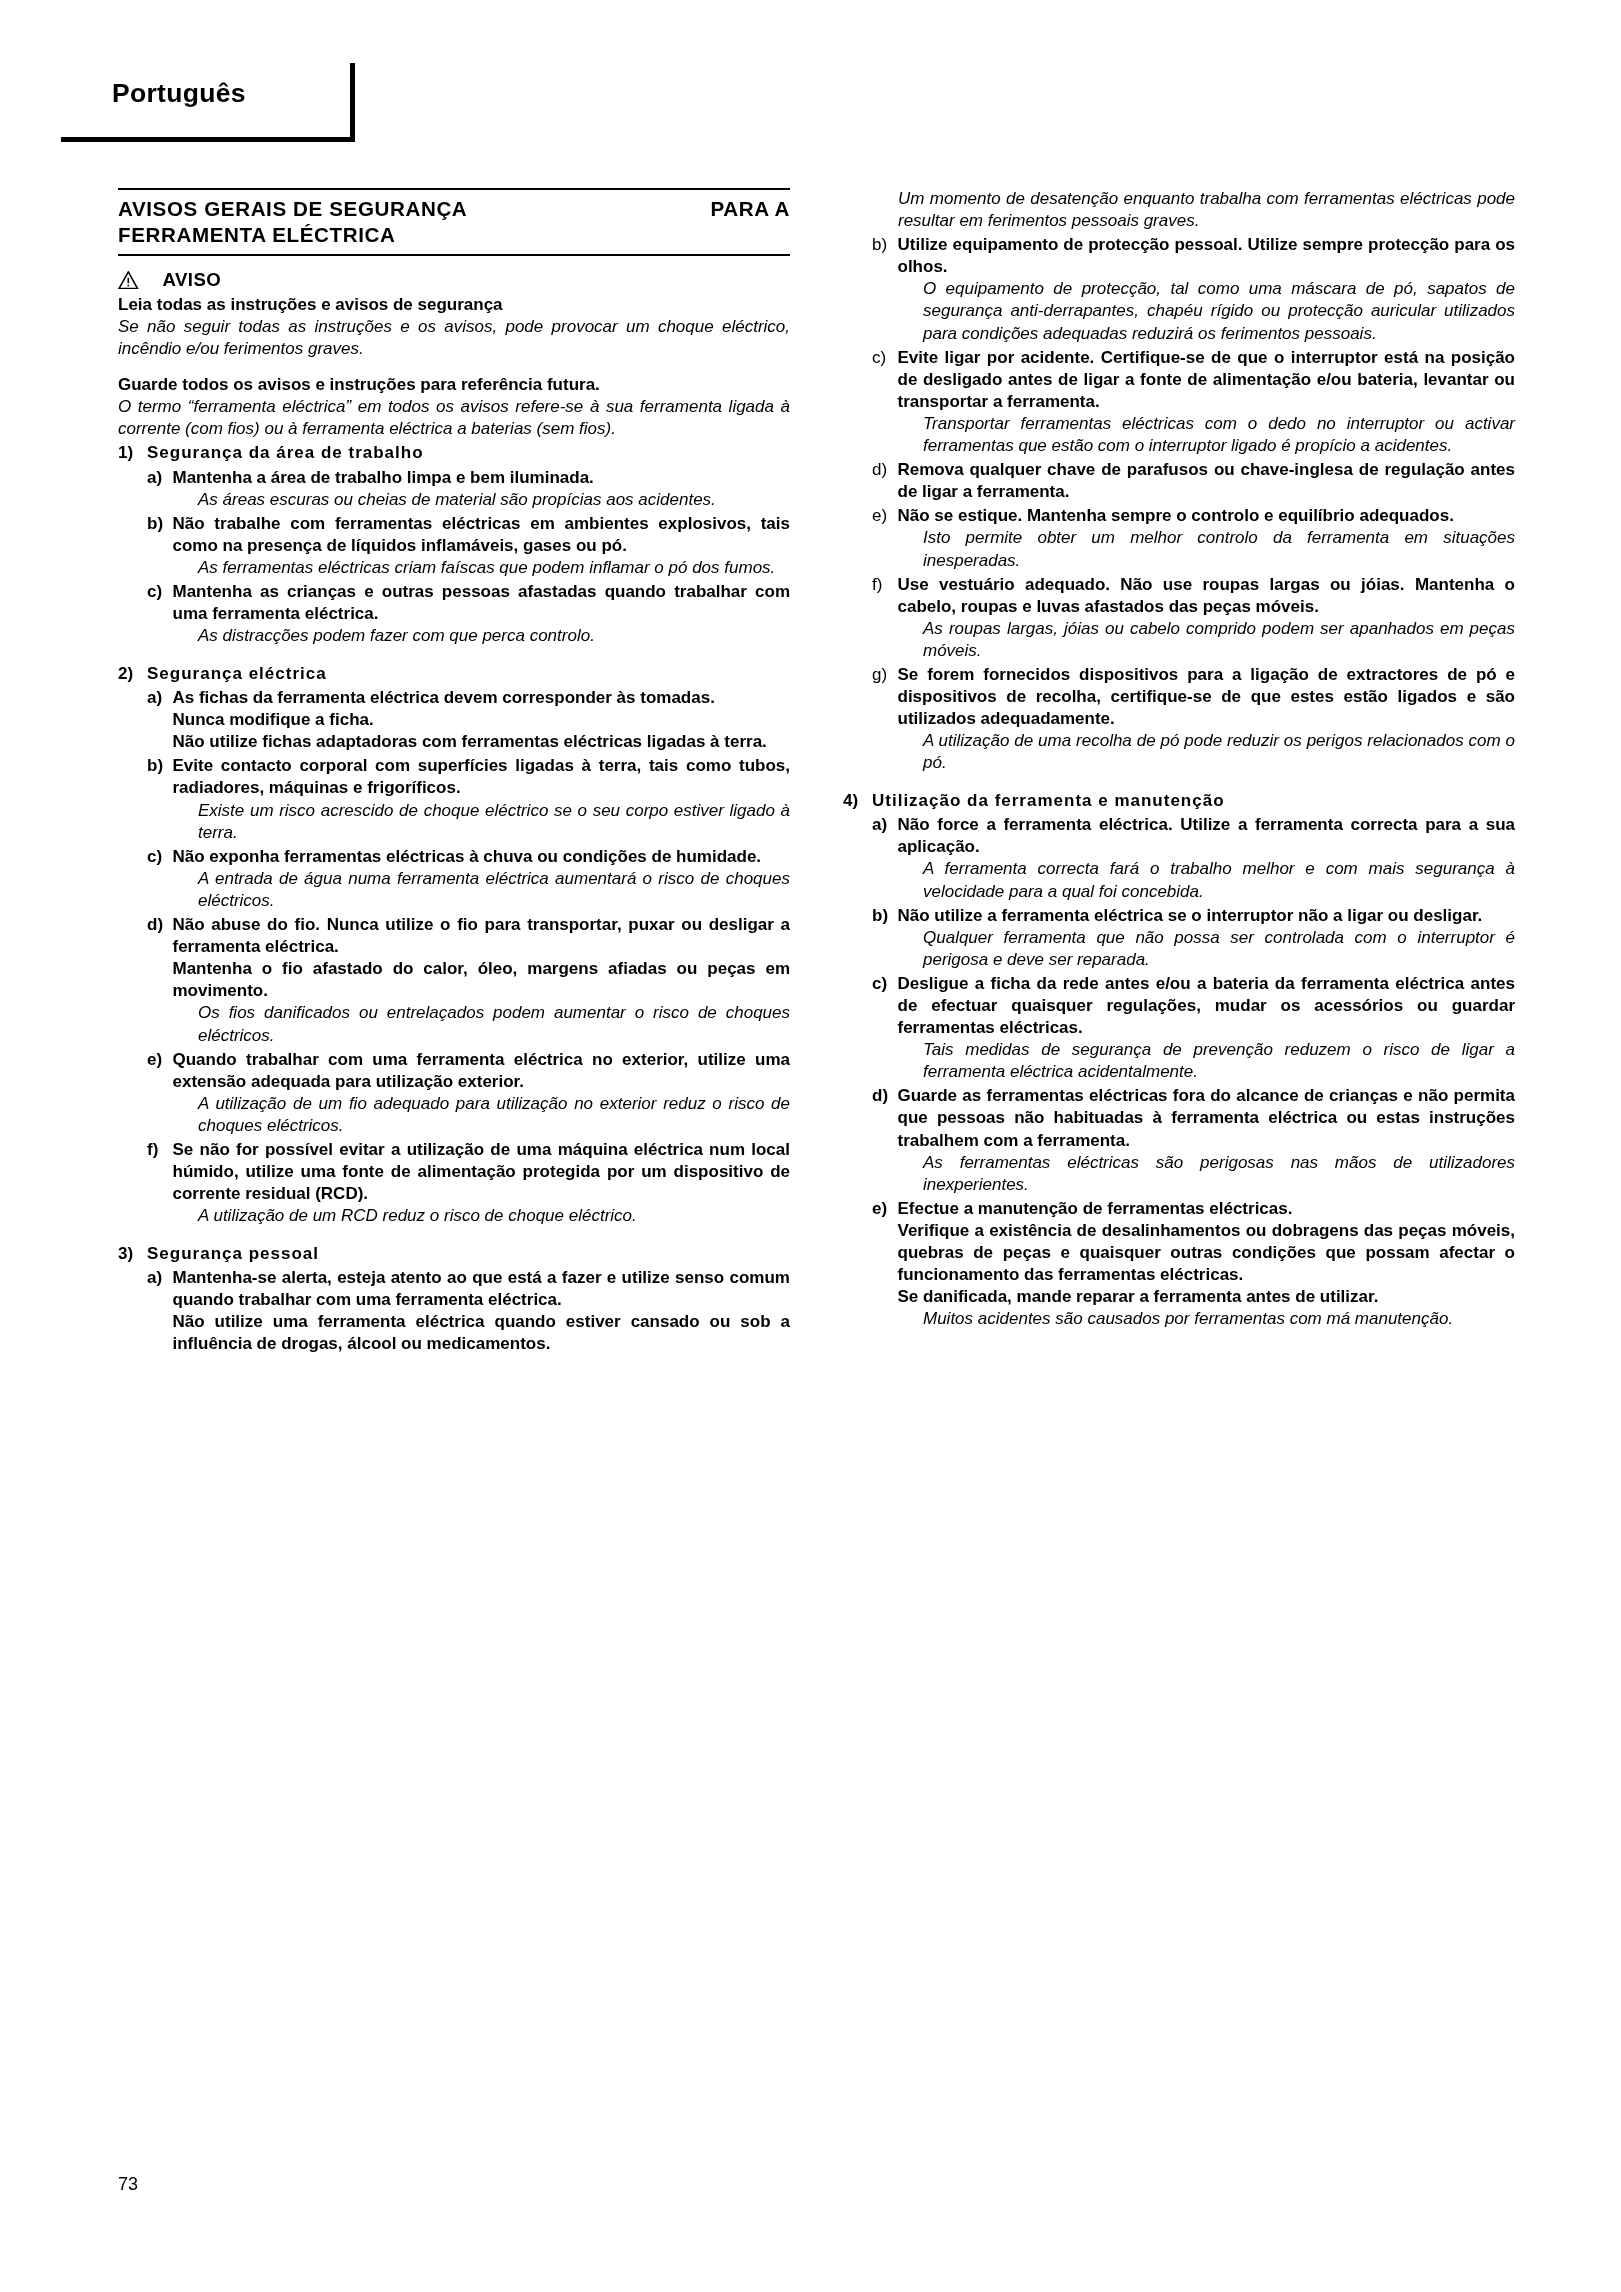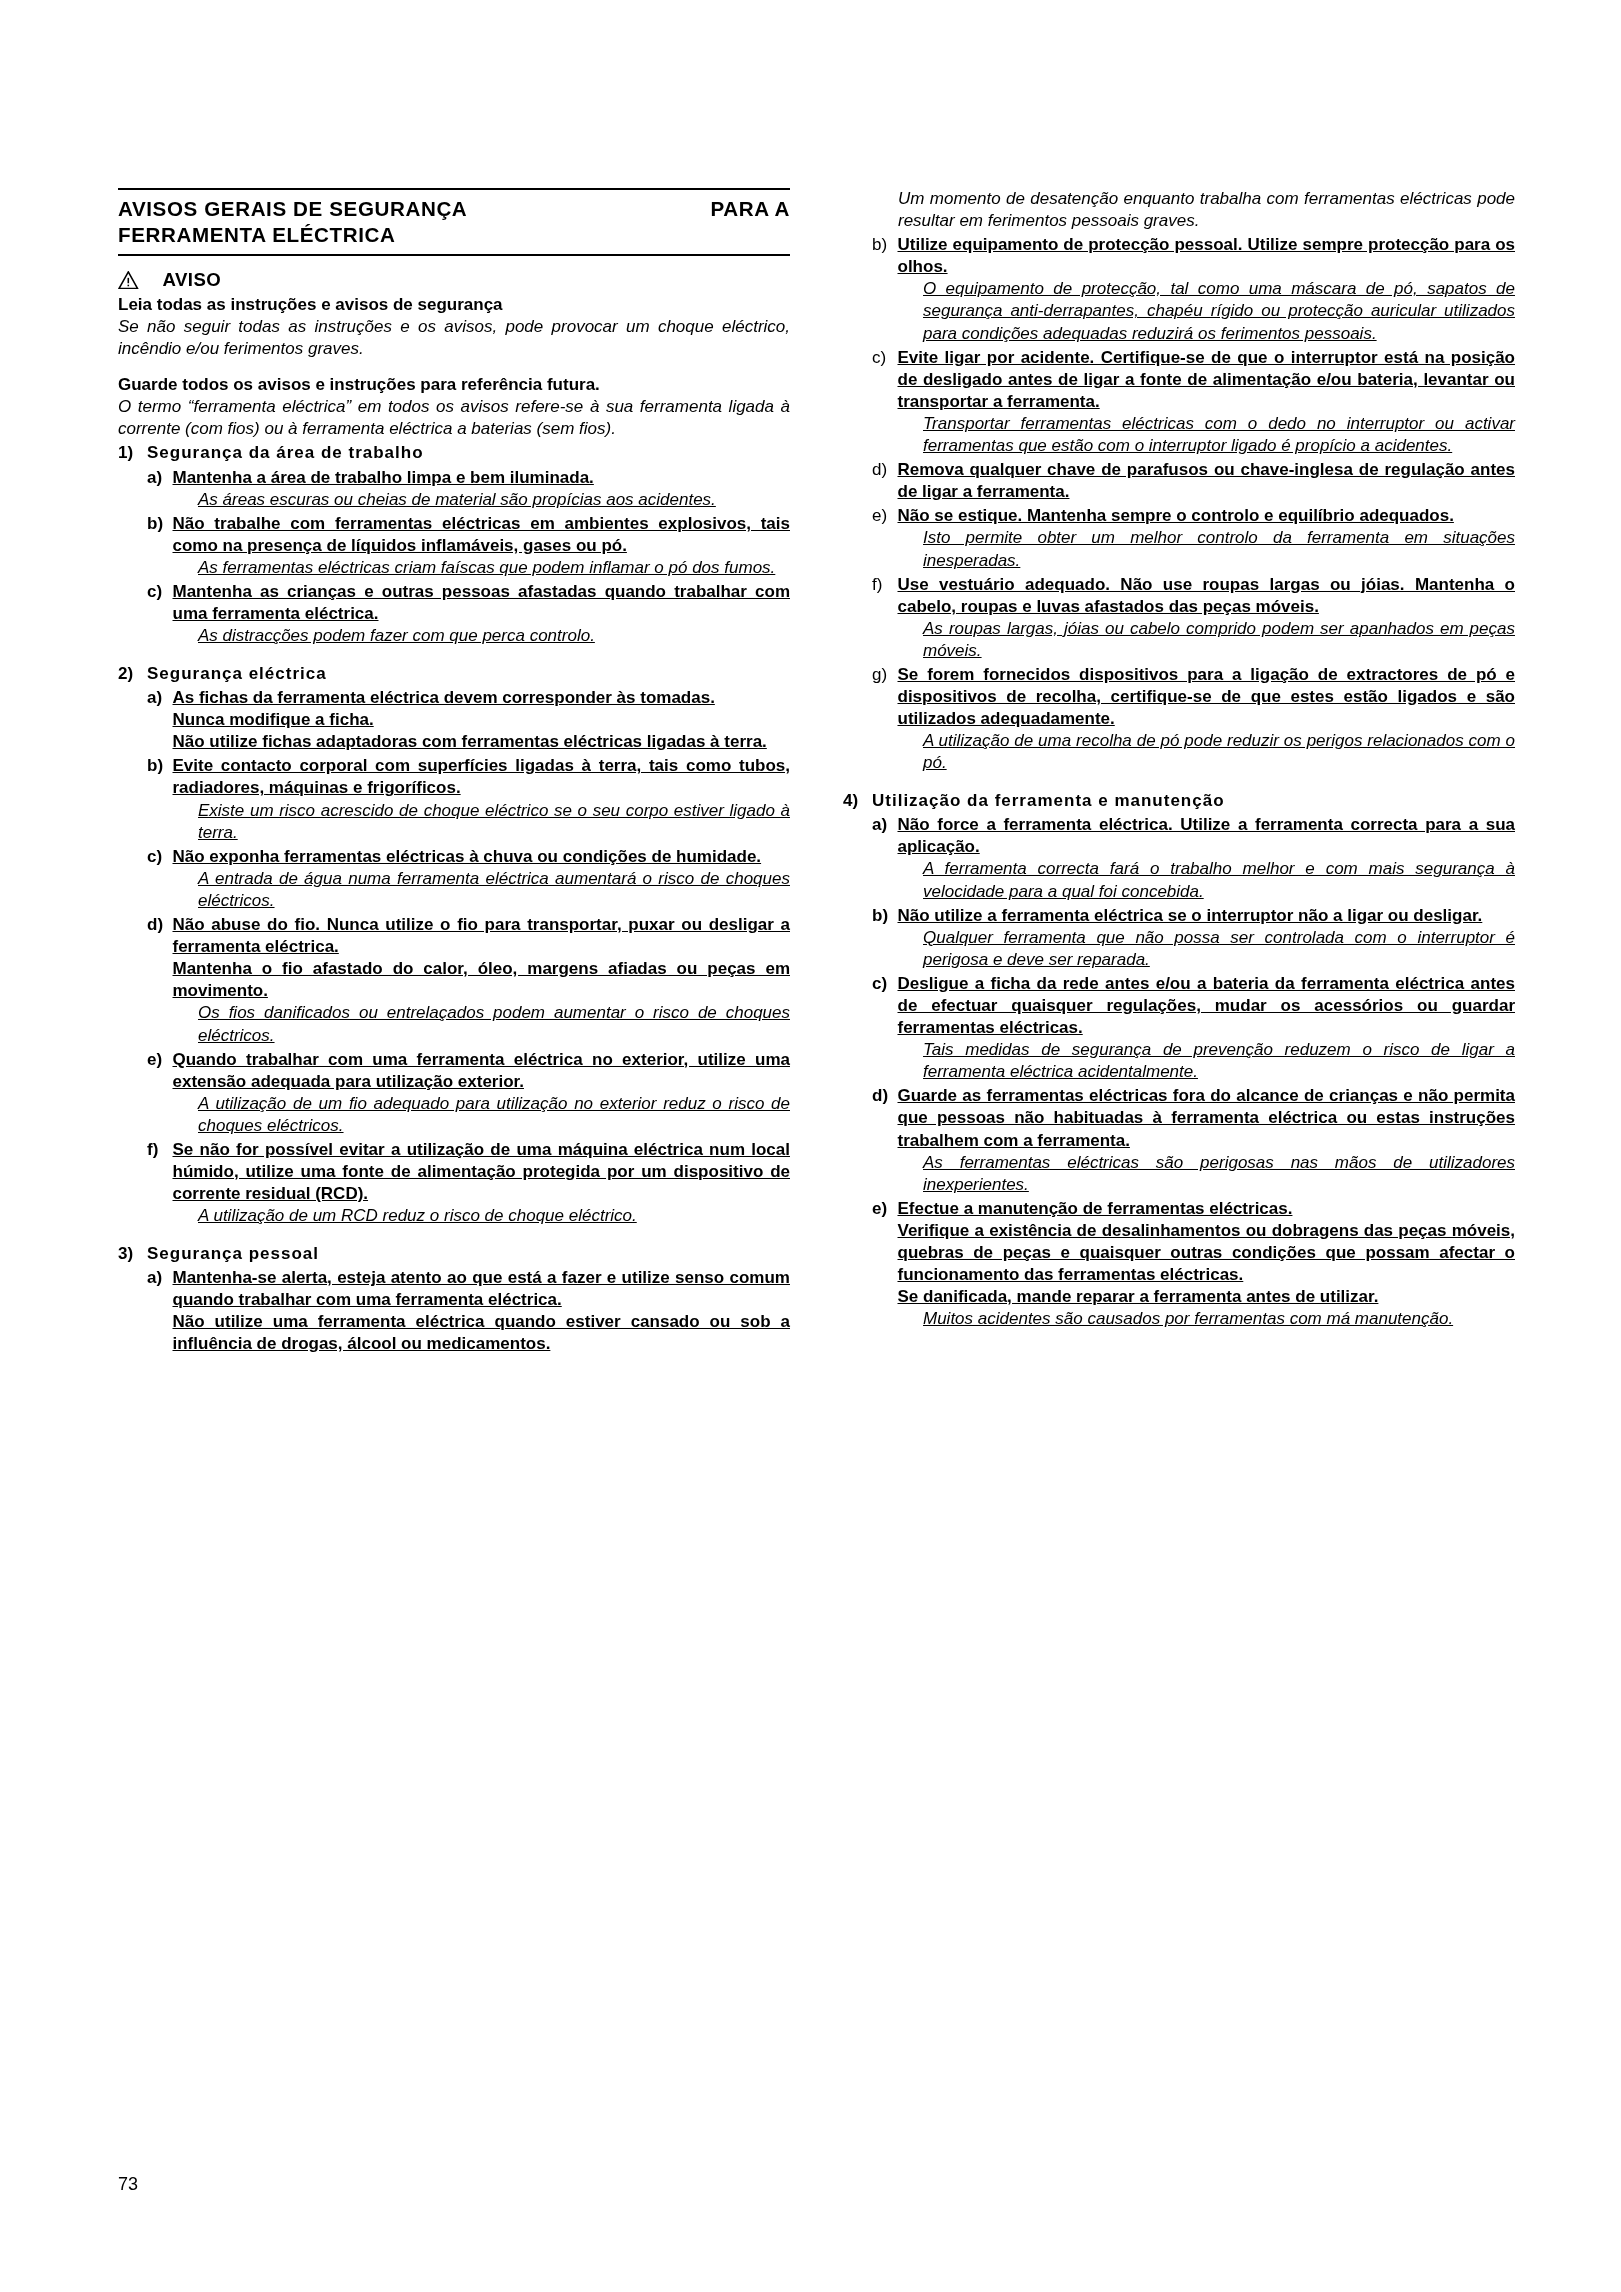--- a/index.html
+++ b/index.html
@@ -125,41 +125,46 @@
 
   
   .let {
     display: flex;
     margin-top: 1px;
   }
   .let .marker {
     width: 25.5px;
     flex: 0 0 25.5px;
   }
-  .let .body { flex: 1 1 auto; text-decoration: underline; }
+  .let .body { flex: 1 1 auto; }
 
   .sub-indent { margin-left: 25.5px; }
 
   .just { text-align: justify; }
 
   .page-num {
     position: absolute;
     left: 118px;
     top: 2174px;
     font-size: 18px;
   }
 
   
   .mt2 { margin-top: 2px; }
 </style>
 </head>
 <body>
 
 <div class="page">
 
+  <div class="header">
+    <div class="header-rule-bottom"></div>
+    <div class="header-rule-right"></div>
+    <div class="header-title">Português</div>
+  </div>
 
   <div class="col col-left">
 
     <div class="sec-title">
       <span class="ln ln1">
         <span>AVISOS  GERAIS  DE  SEGURANÇA</span>
         <span>PARA  A</span>
       </span>
       <span class="ln">FERRAMENTA  ELÉCTRICA</span>
     </div>

